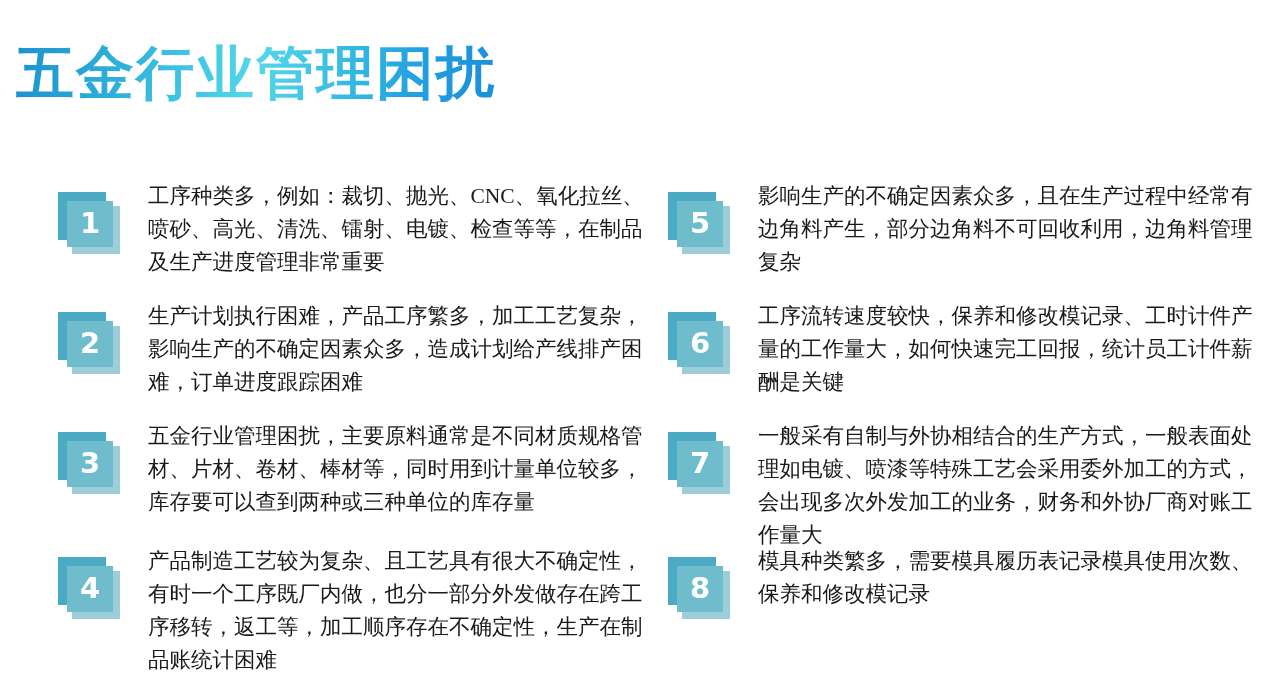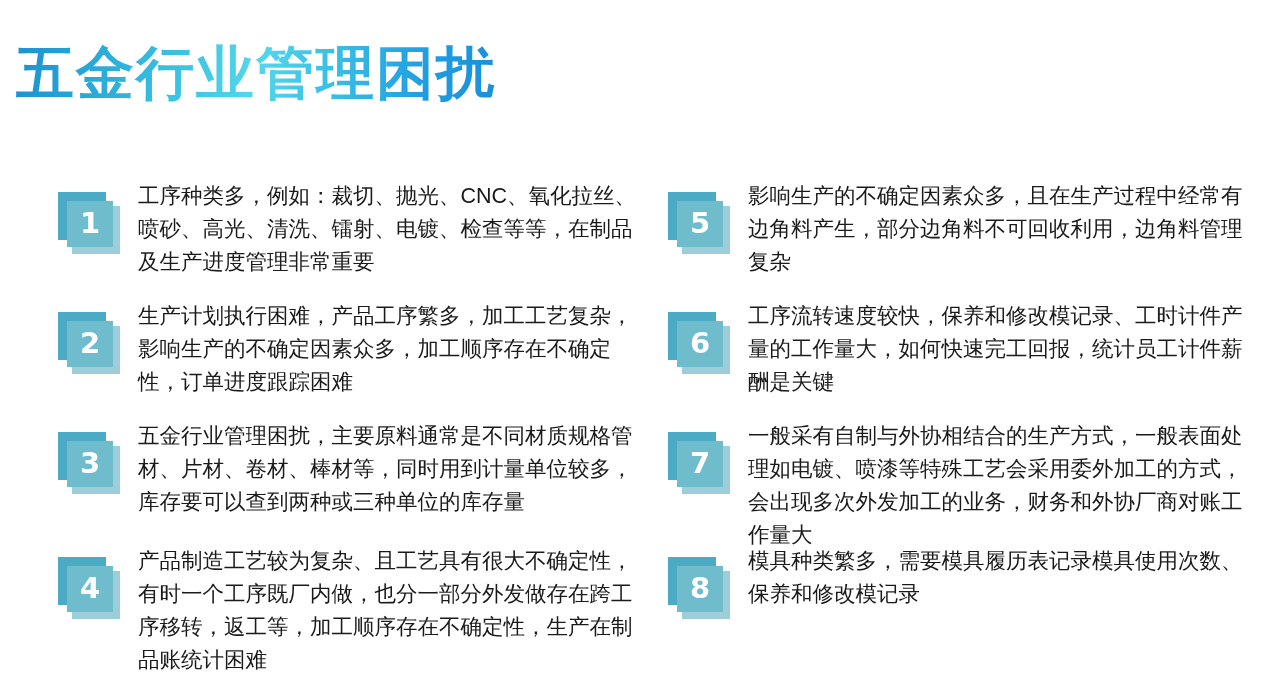--- a/index.html
+++ b/index.html
@@ -111,26 +111,26 @@
     font-size: 29px;
     font-weight: bold;
     line-height: 1;
     font-family: "DejaVu Sans", "Liberation Sans", sans-serif;
     position: relative;
     top: -1px;
   }
 
   
   .item-text {
-    margin-left: 18px;
+    margin-left: 28px;
     width: 500px;
     font-size: 21.5px;
     line-height: 33px;
     color: #1a1a1a;
-    font-family: Liberation Sans, sans-serif;
+    font-family: Liberation Serif, serif;
     letter-spacing: 0px;
     text-align: left;
   }
 </style>
 </head>
 <body>
 
 <div class="slide">
 
   <div class="title-wrap">
@@ -153,21 +153,21 @@
       </div>
 
       <div class="item" style="left:58px; top:120px;">
         <div class="badge">
           <div class="sq-back"></div>
           <div class="sq-shadow"></div>
           <div class="sq-front">
             <span class="num">2</span>
           </div>
         </div>
-        <div class="item-text">生产计划执行困难，产品工序繁多，加工工艺复杂，影响生产的不确定因素众多，加工顺序存在不确定性，订单进度跟踪困难</div>
+        <div class="item-text">生产计划执行困难，产品工序繁多，加工工艺复杂，影响生产的不确定因素众多，造成计划给产线排产困难，订单进度跟踪困难</div>
       </div>
 
       <div class="item" style="left:58px; top:240px;">
         <div class="badge">
           <div class="sq-back"></div>
           <div class="sq-shadow"></div>
           <div class="sq-front">
             <span class="num">3</span>
           </div>
         </div>

